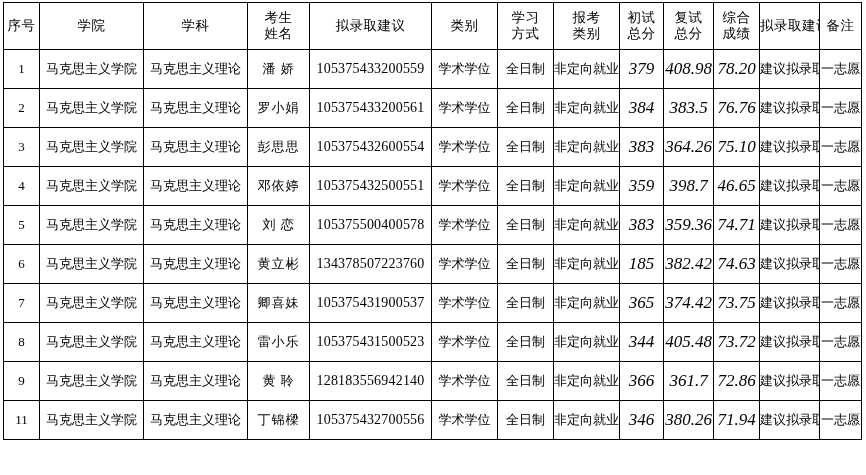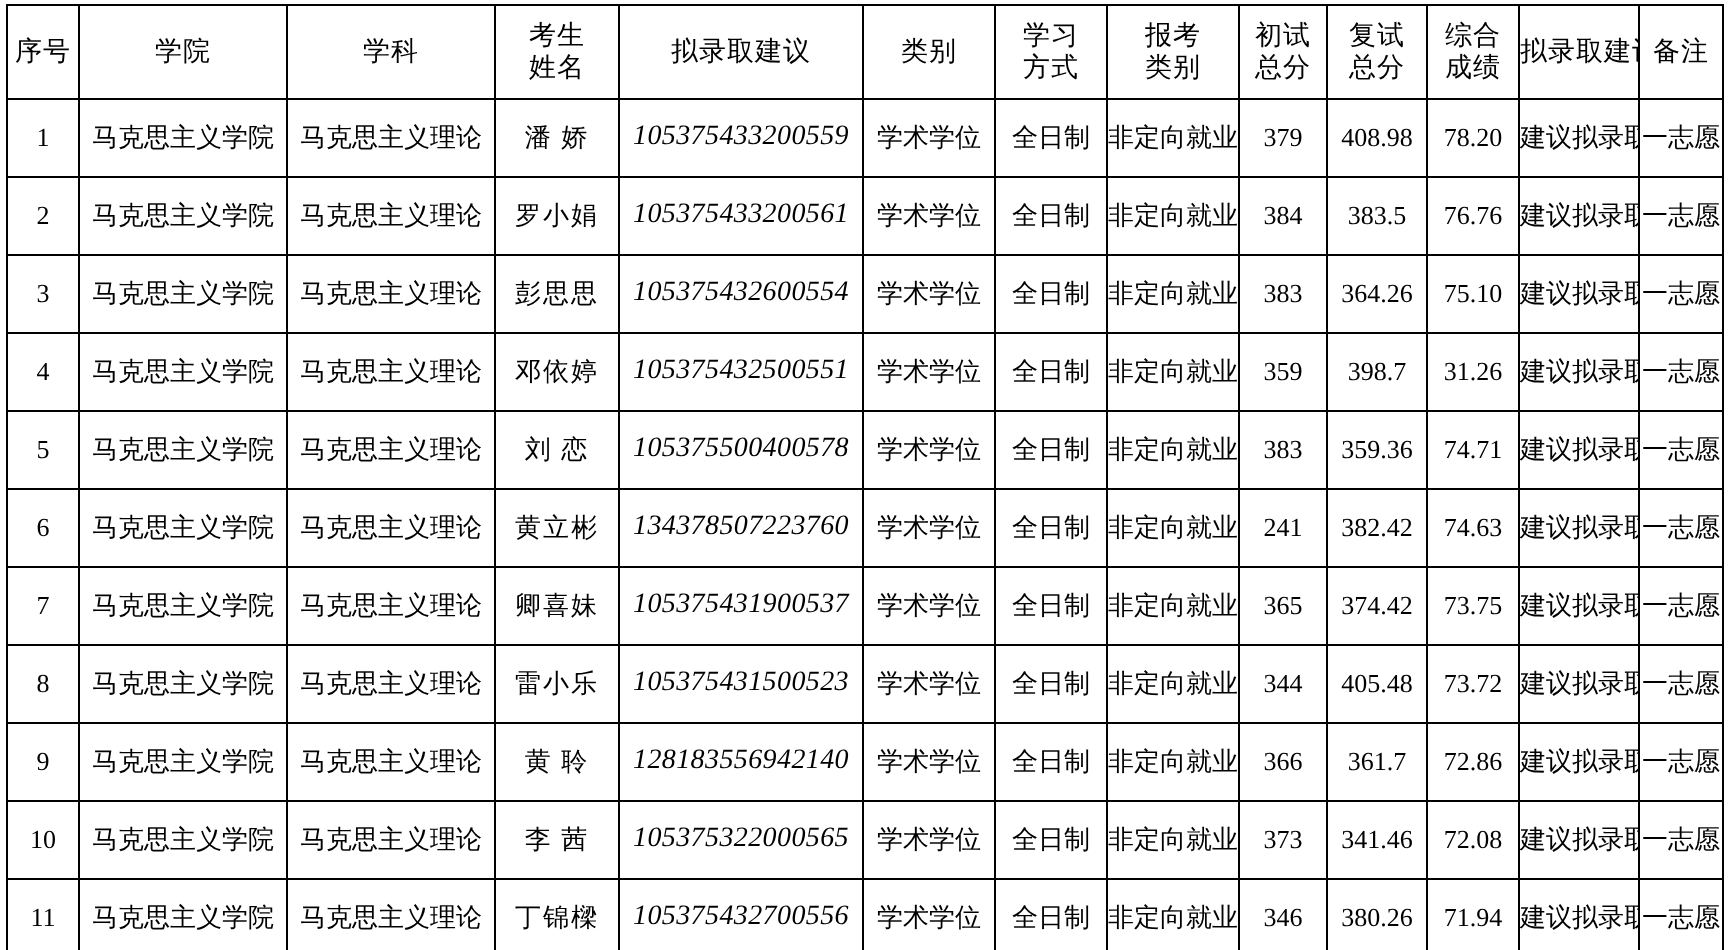--- a/index.html
+++ b/index.html
@@ -42,22 +42,22 @@
   }
   thead th .two-line {
     display: block;
   }
   tbody td {
     height: 38px;
     font-size: 13px;
   }
   td.col-seq   { font-size: 13px; }
   td.col-name  { letter-spacing: 1px; }
-  td.col-id    { font-size: 14px; letter-spacing: 0.2px; font-style: italic; }
-  td.col-score { font-size: 13px; }
+  td.col-id    { font-size: 14px; letter-spacing: 0.2px; }
+  td.col-score { font-size: 17px; font-style: italic; }
 </style>
 </head>
 <body>
 
 <div id="sheet">
   <table class="grid">
     <colgroup>
       <col style="width:36px">
       <col style="width:104px">
       <col style="width:104px">
@@ -171,21 +171,21 @@
           <td class="col-seq">4</td>
           <td class="col-text">马克思主义学院</td>
           <td class="col-text">马克思主义理论</td>
           <td class="col-name">邓依婷</td>
           <td class="col-id">105375432500551</td>
           <td class="col-text">学术学位</td>
           <td class="col-text">全日制</td>
           <td class="col-text">非定向就业</td>
           <td class="col-score">359</td>
           <td class="col-score">398.7</td>
-          <td class="col-score">31.26</td>
+          <td class="col-score">46.65</td>
           <td class="col-text">建议拟录取</td>
           <td class="col-text">一志愿</td>
         </tr>
         <tr>
           <td class="col-seq">5</td>
           <td class="col-text">马克思主义学院</td>
           <td class="col-text">马克思主义理论</td>
           <td class="col-name">刘 恋</td>
           <td class="col-id">105375500400578</td>
           <td class="col-text">学术学位</td>
@@ -199,21 +199,21 @@
         </tr>
         <tr>
           <td class="col-seq">6</td>
           <td class="col-text">马克思主义学院</td>
           <td class="col-text">马克思主义理论</td>
           <td class="col-name">黄立彬</td>
           <td class="col-id">134378507223760</td>
           <td class="col-text">学术学位</td>
           <td class="col-text">全日制</td>
           <td class="col-text">非定向就业</td>
-          <td class="col-score">241</td>
+          <td class="col-score">185</td>
           <td class="col-score">382.42</td>
           <td class="col-score">74.63</td>
           <td class="col-text">建议拟录取</td>
           <td class="col-text">一志愿</td>
         </tr>
         <tr>
           <td class="col-seq">7</td>
           <td class="col-text">马克思主义学院</td>
           <td class="col-text">马克思主义理论</td>
           <td class="col-name">卿喜妹</td>
@@ -247,35 +247,20 @@
           <td class="col-text">马克思主义学院</td>
           <td class="col-text">马克思主义理论</td>
           <td class="col-name">黄 聆</td>
           <td class="col-id">128183556942140</td>
           <td class="col-text">学术学位</td>
           <td class="col-text">全日制</td>
           <td class="col-text">非定向就业</td>
           <td class="col-score">366</td>
           <td class="col-score">361.7</td>
           <td class="col-score">72.86</td>
-          <td class="col-text">建议拟录取</td>
-          <td class="col-text">一志愿</td>
-        </tr>
-        <tr>
-          <td class="col-seq">10</td>
-          <td class="col-text">马克思主义学院</td>
-          <td class="col-text">马克思主义理论</td>
-          <td class="col-name">李 茜</td>
-          <td class="col-id">105375322000565</td>
-          <td class="col-text">学术学位</td>
-          <td class="col-text">全日制</td>
-          <td class="col-text">非定向就业</td>
-          <td class="col-score">373</td>
-          <td class="col-score">341.46</td>
-          <td class="col-score">72.08</td>
           <td class="col-text">建议拟录取</td>
           <td class="col-text">一志愿</td>
         </tr>
         <tr>
           <td class="col-seq">11</td>
           <td class="col-text">马克思主义学院</td>
           <td class="col-text">马克思主义理论</td>
           <td class="col-name">丁锦樑</td>
           <td class="col-id">105375432700556</td>
           <td class="col-text">学术学位</td>

